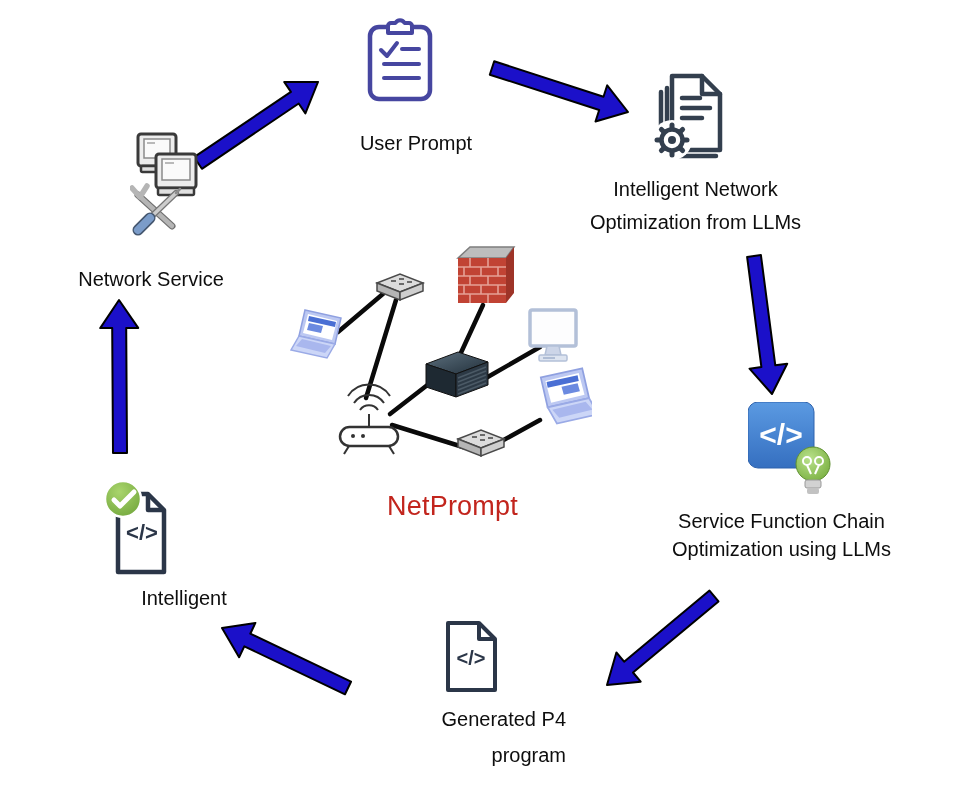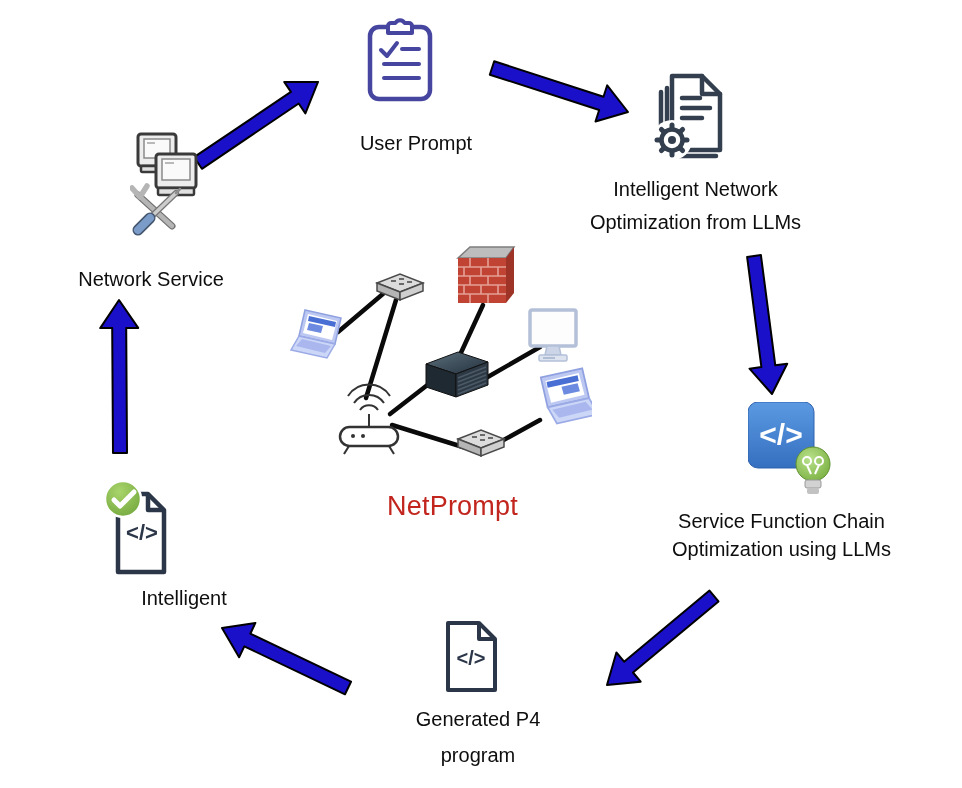--- a/index.html
+++ b/index.html
@@ -3,21 +3,21 @@
 <meta charset="utf-8">
 <style>
   html,body{margin:0;padding:0;background:#fff;}
   body{font-family:"Liberation Sans",sans-serif;}
   .canvas{position:relative;width:962px;height:788px;background:#ffffff;overflow:hidden;}
   .layer{position:absolute;left:0;top:0;}
   .stage-icon{position:absolute;}
   .stage-label{position:absolute;text-align:center;color:#0e0e0e;font-size:20px;line-height:33px;}
   .stage-label.tight{line-height:28px;}
   .stage-label.wide{line-height:34px;margin-top:29px;}
-  .stage-label.open{line-height:36px;}
+  .stage-label.open{line-height:36px;text-align:right;}
   .stage-label.single{line-height:23px;}
   .net-title{position:absolute;text-align:center;font-weight:normal;font-size:27px;letter-spacing:.2px;}
   svg{display:block;}
   text.code{font-family:"Liberation Sans",sans-serif;font-weight:bold;}
 </style>
 </head>
 <body>
 
 <div class="canvas">
 

